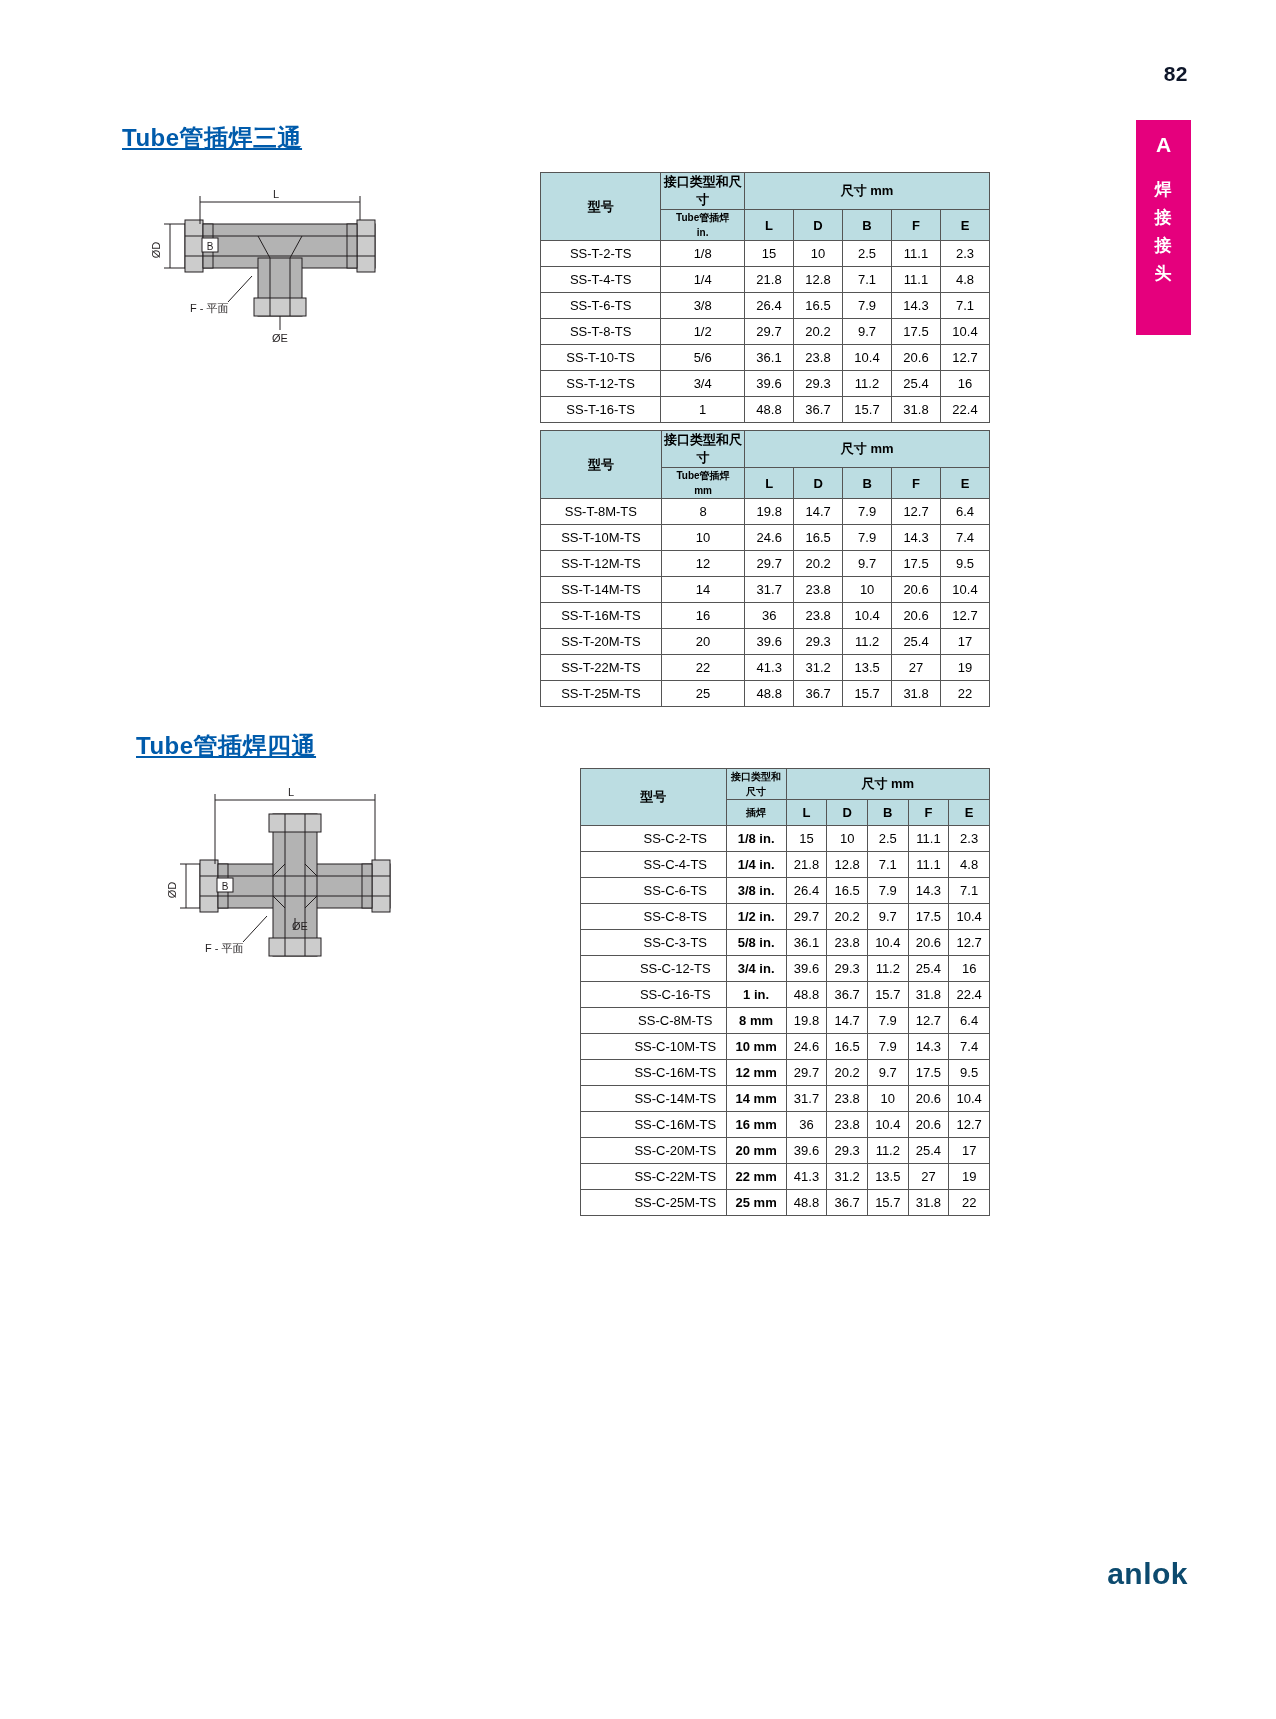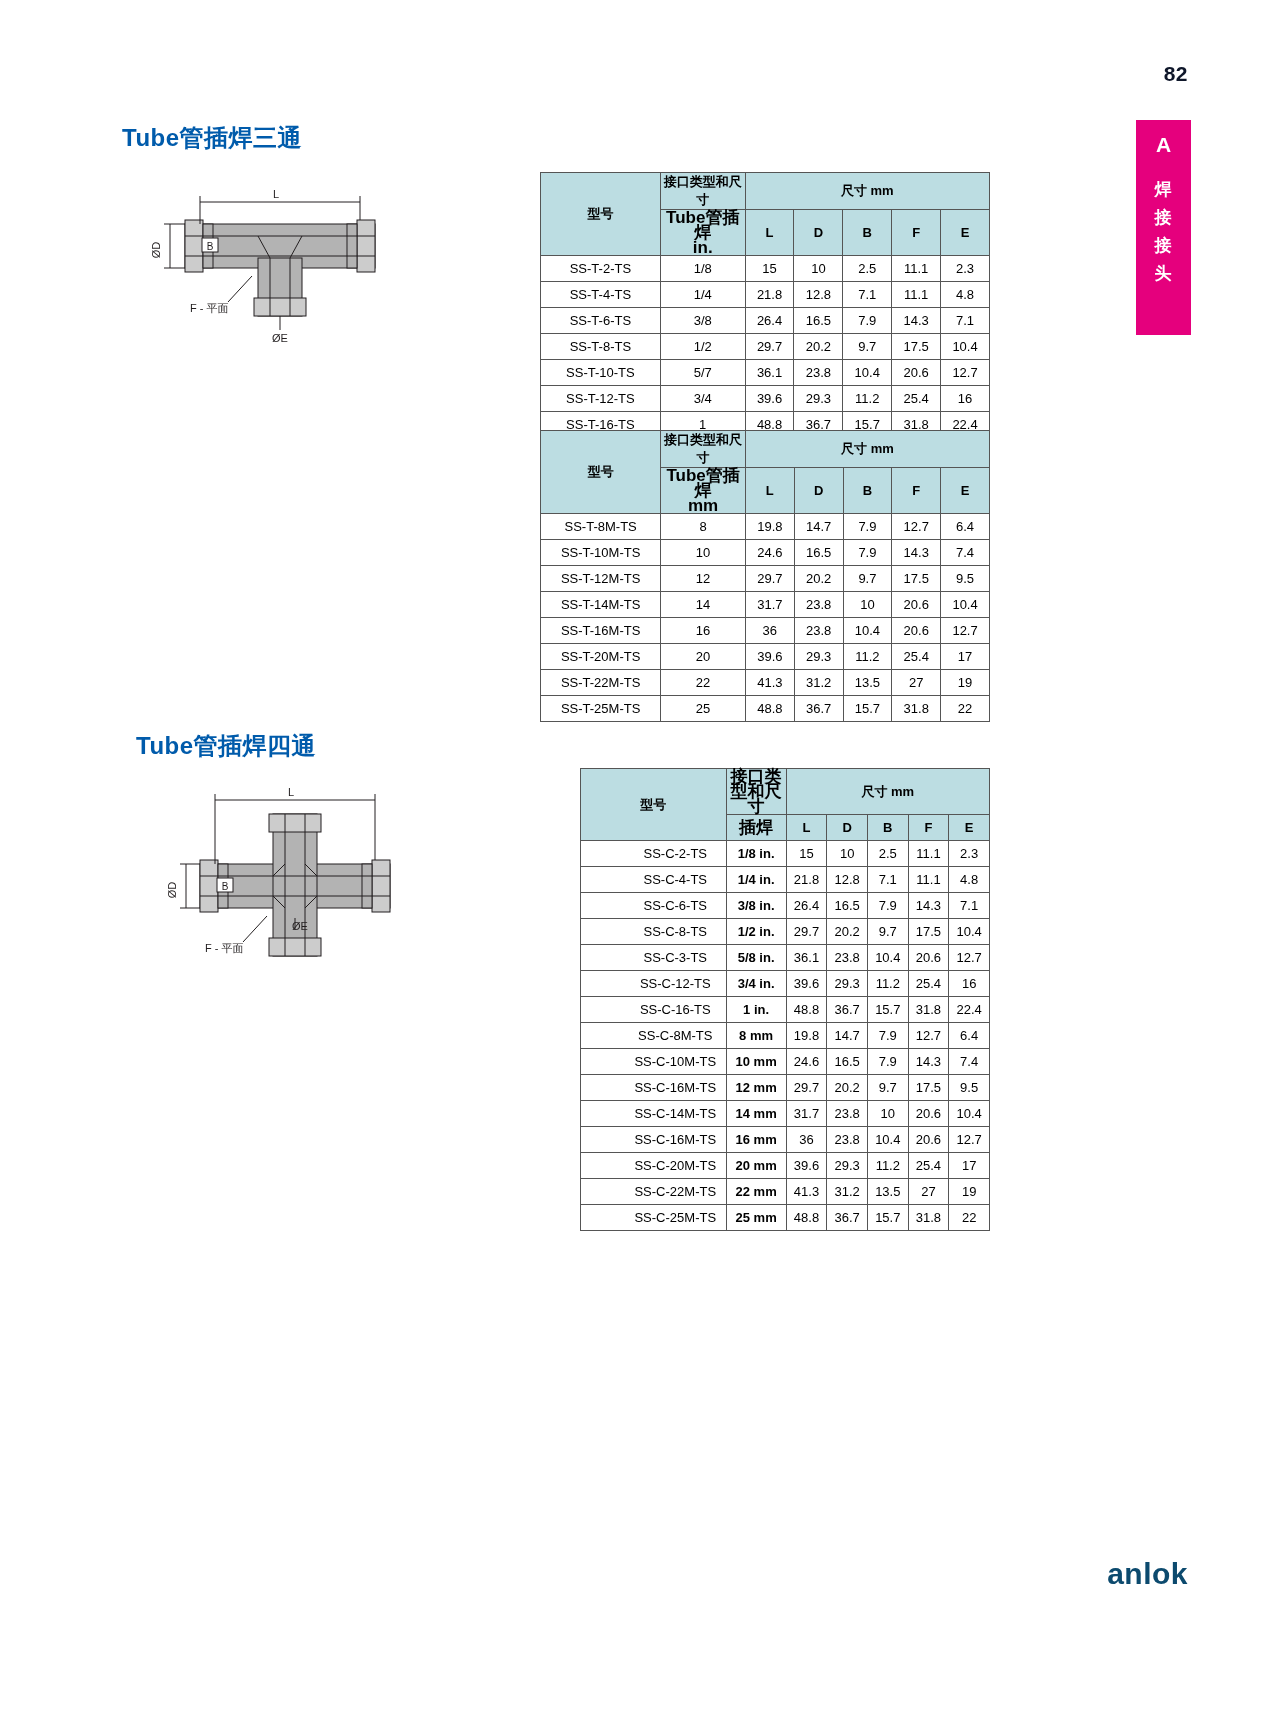--- a/index.html
+++ b/index.html
@@ -47,20 +47,21 @@
     line-height: 28px;
     letter-spacing: 1px;
   }
   .section-title {
     position: absolute;
     font-size: 24px;
     font-weight: bold;
     color: #005bab;
     letter-spacing: 0.5px;
     white-space: nowrap;
+    text-decoration: underline;
   }
   #title-tee { top: 122px; left: 122px; }
   #title-cross { top: 730px; left: 136px; }
 
   .figure {
     position: absolute;
   }
   #figure-tee { top: 180px; left: 140px; }
   #figure-cross { top: 778px; left: 160px; }
 
@@ -77,21 +78,21 @@
     padding: 0;
     height: 25px;
     font-weight: normal;
   }
   table.spec th {
     background: #bcdde2;
     font-weight: bold;
     font-size: 13px;
   }
   table.spec th.sub {
-    font-size: 17px;
+    font-size: 10px;
     line-height: 15px;
   }
   table.spec td.model {
     width: 128px;
     margin-left: 28px;
   }
   table.spec td.iface {
     width: 88px;
   }
   table.spec td.dim {
@@ -225,21 +226,21 @@
         <td class="model">SS-T-8-TS</td>
         <td class="iface">1/2</td>
         <td class="dim">29.7</td>
         <td class="dim">20.2</td>
         <td class="dim">9.7</td>
         <td class="dim">17.5</td>
         <td class="dim">10.4</td>
       </tr>
       <tr>
         <td class="model">SS-T-10-TS</td>
-        <td class="iface">5/7</td>
+        <td class="iface">5/6</td>
         <td class="dim">36.1</td>
         <td class="dim">23.8</td>
         <td class="dim">10.4</td>
         <td class="dim">20.6</td>
         <td class="dim">12.7</td>
       </tr>
       <tr>
         <td class="model">SS-T-12-TS</td>
         <td class="iface">3/4</td>
         <td class="dim">39.6</td>

